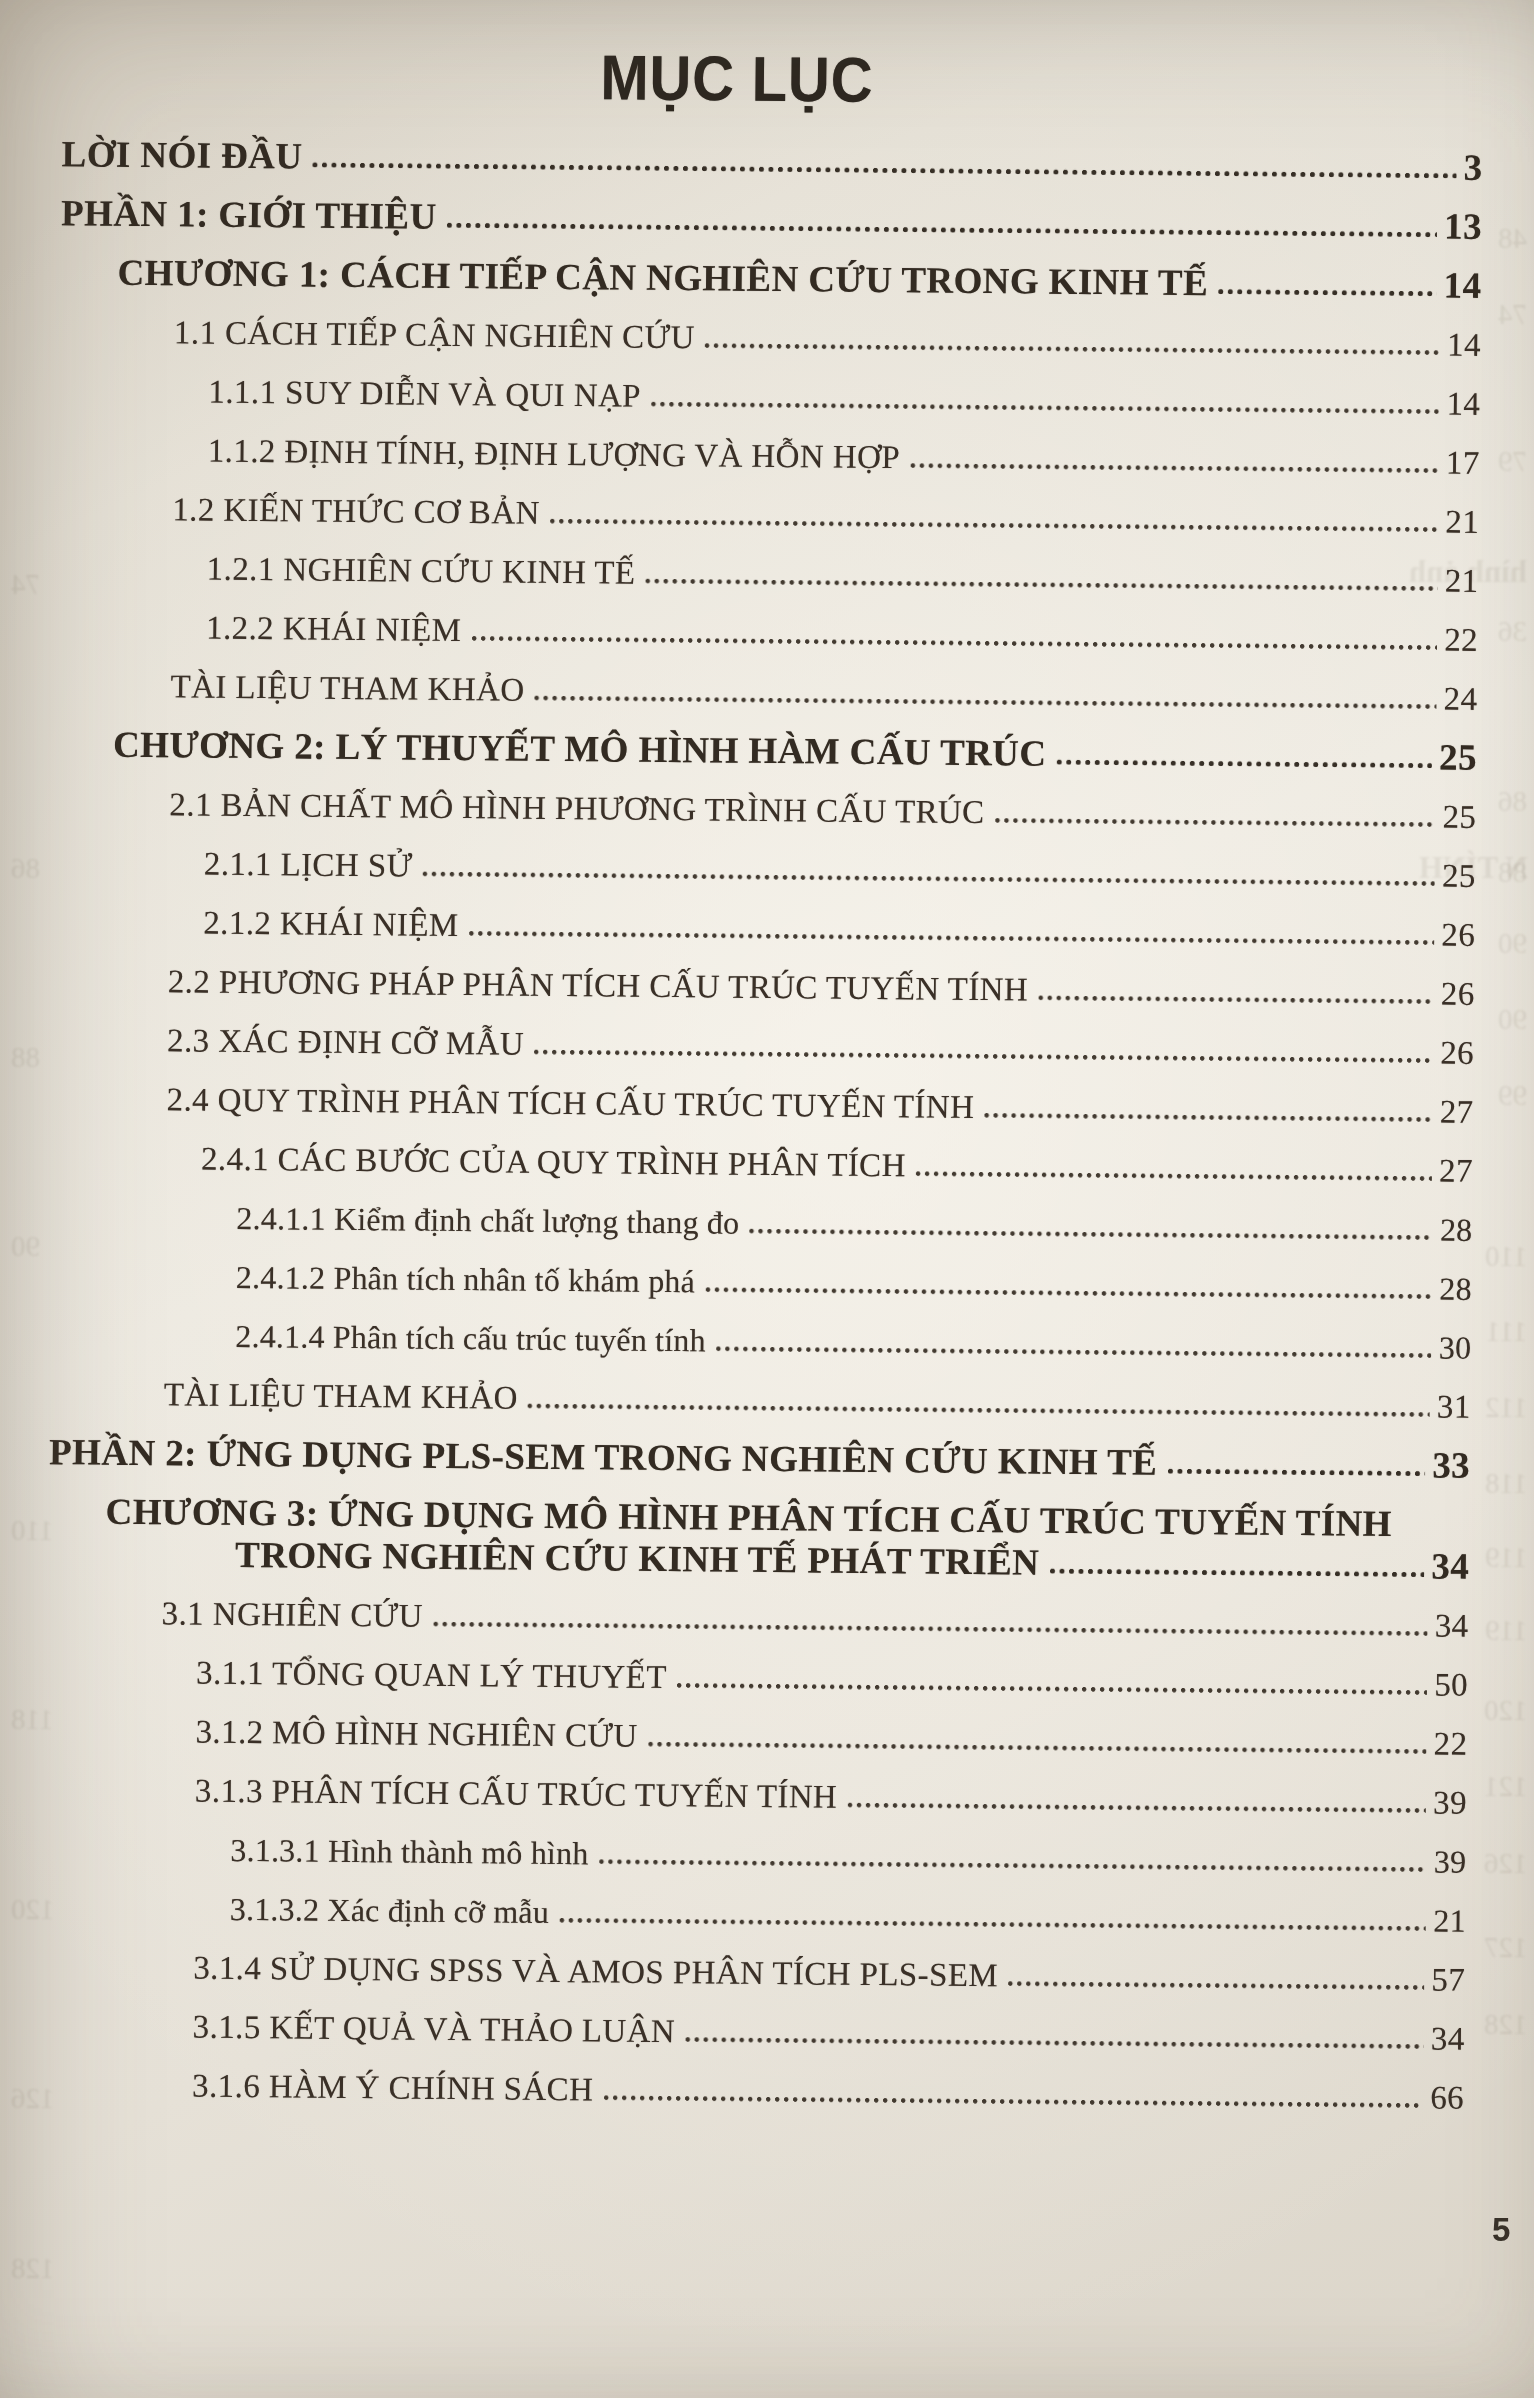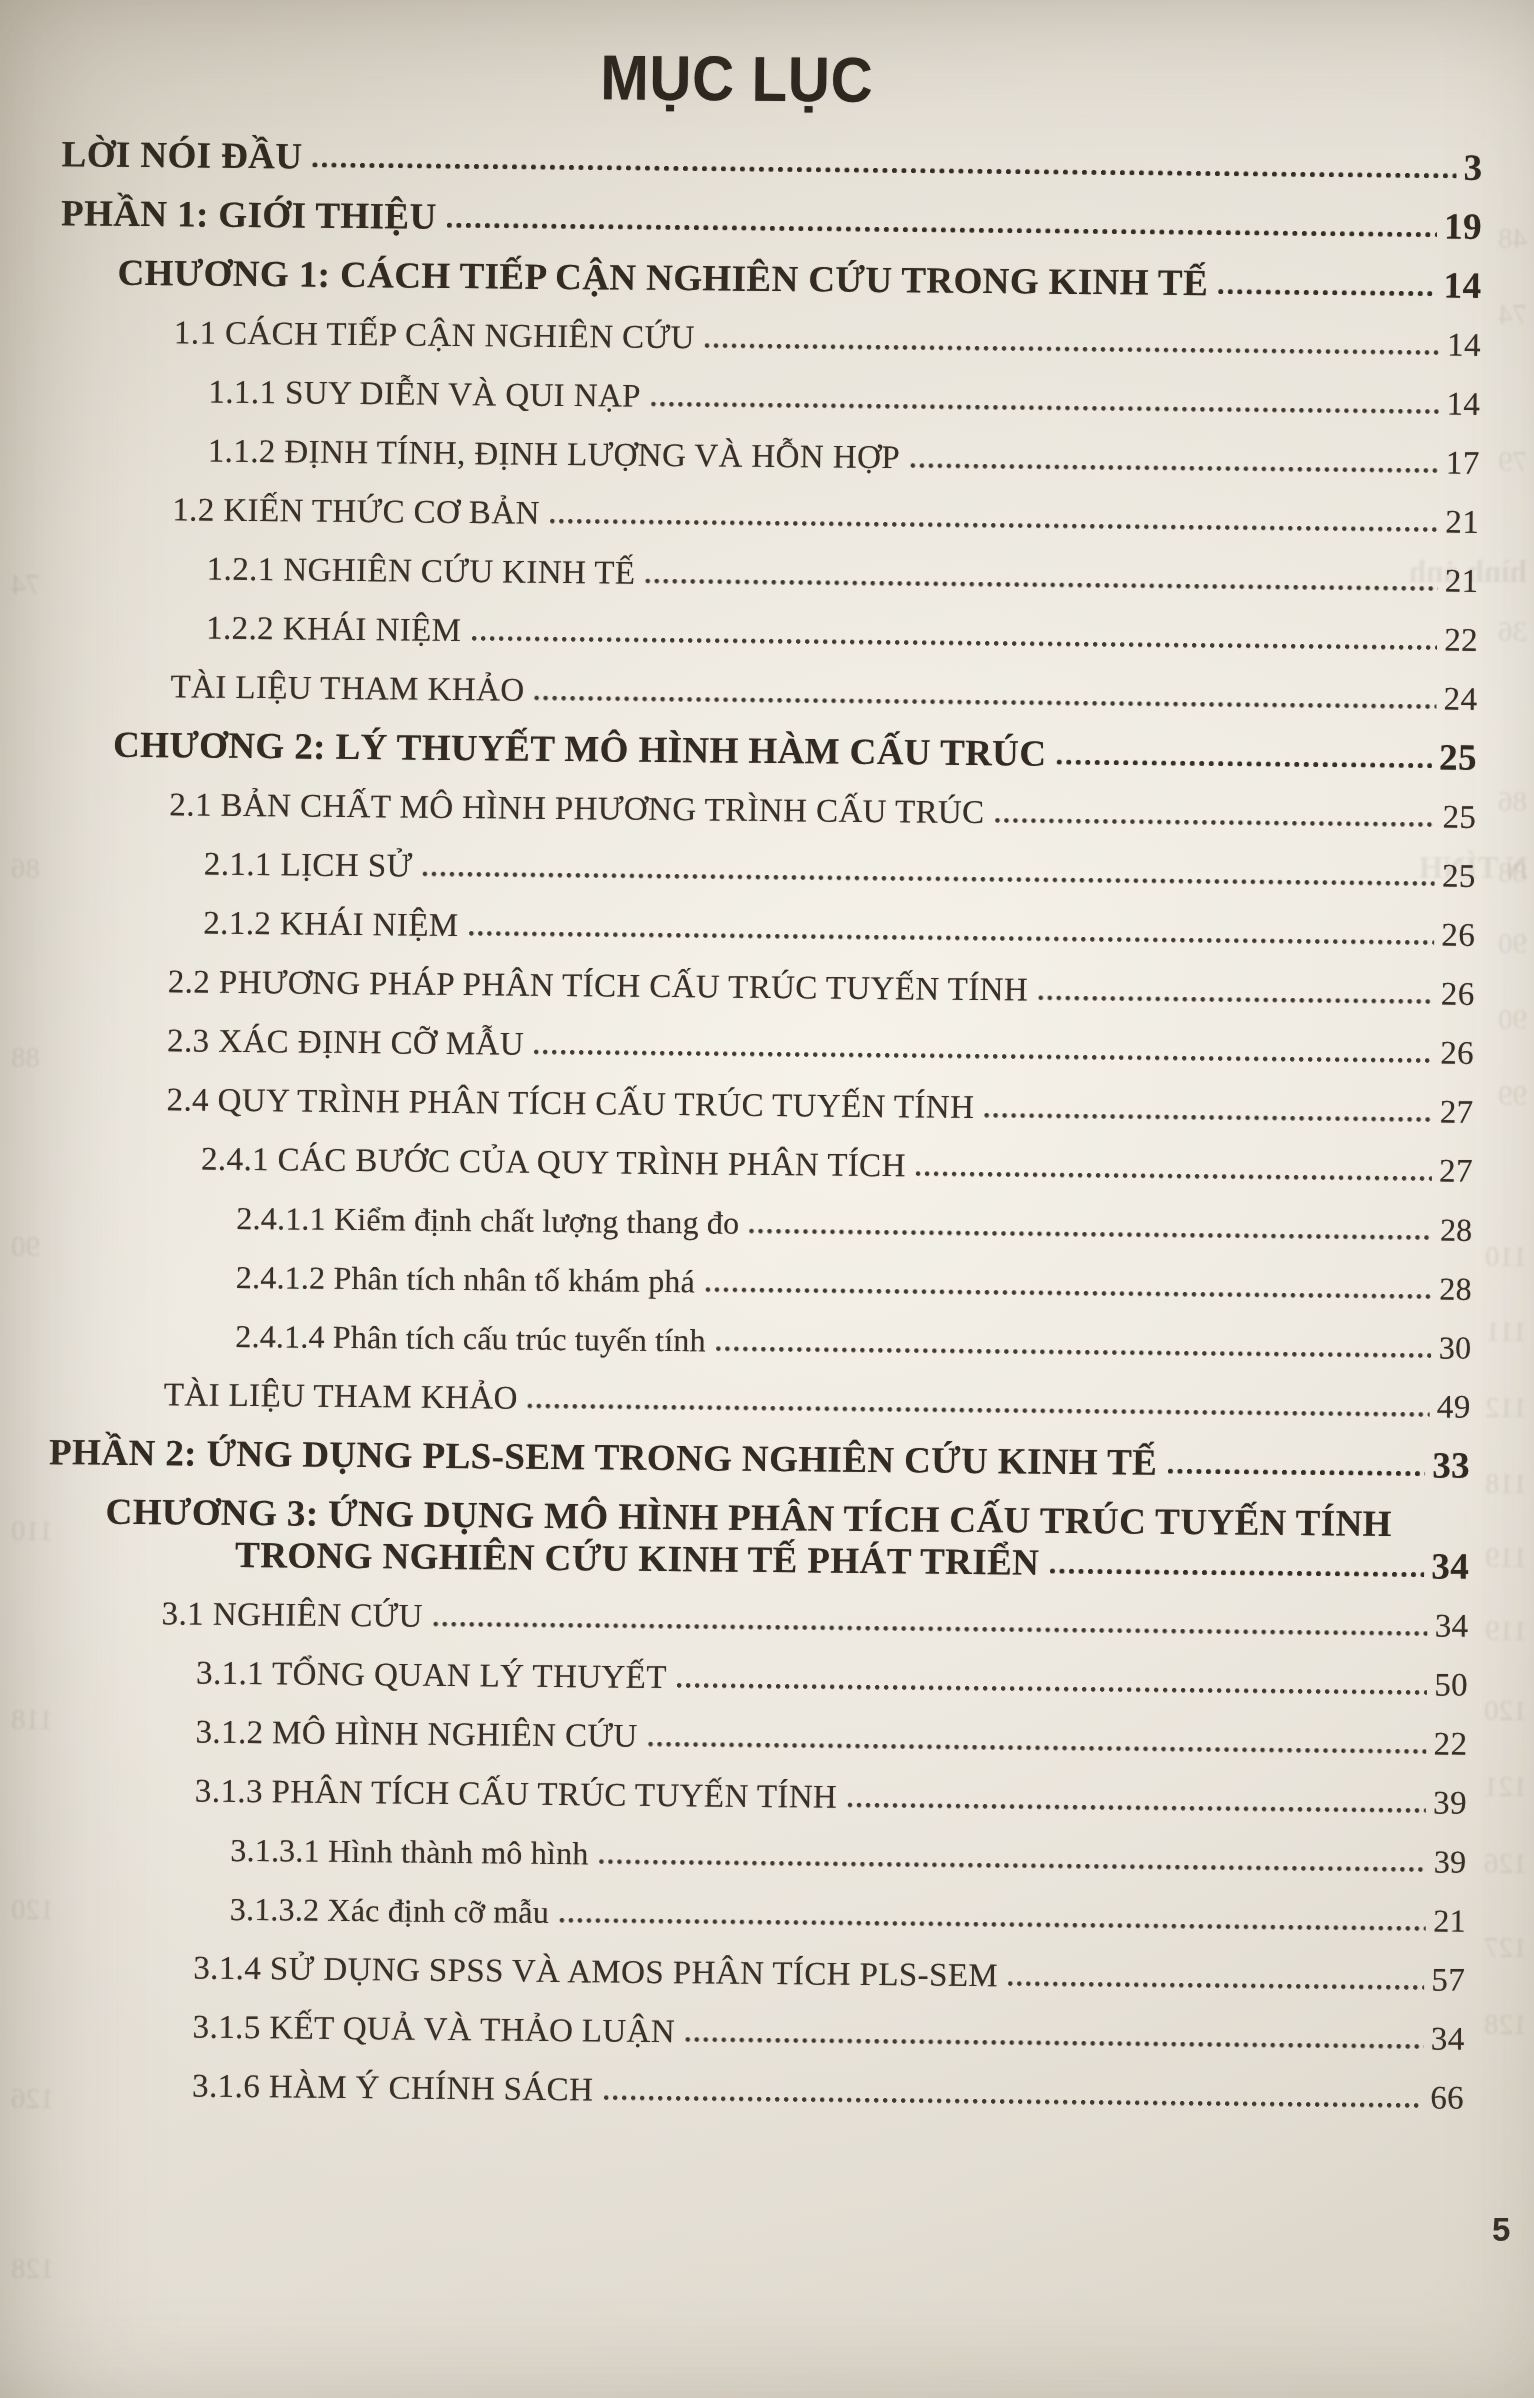--- a/index.html
+++ b/index.html
@@ -130,21 +130,21 @@
     <h1 class="title">MỤC LỤC</h1>
     <div class="toc" id="toc">
         <div class="row l0 b">
           <span class="lbl">LỜI NÓI ĐẦU</span>
           <span class="dots"></span>
           <span class="pg">3</span>
         </div>
         <div class="row l0 b">
           <span class="lbl">PHẦN 1: GIỚI THIỆU</span>
           <span class="dots"></span>
-          <span class="pg">19</span>
+          <span class="pg">13</span>
         </div>
         <div class="row l1 b">
           <span class="lbl">CHƯƠNG 1: CÁCH TIẾP CẬN NGHIÊN CỨU TRONG KINH TẾ</span>
           <span class="dots"></span>
           <span class="pg">14</span>
         </div>
         <div class="row l2">
           <span class="lbl">1.1 CÁCH TIẾP CẬN NGHIÊN CỨU</span>
           <span class="dots"></span>
           <span class="pg">14</span>
@@ -230,21 +230,21 @@
           <span class="pg">28</span>
         </div>
         <div class="row l4">
           <span class="lbl">2.4.1.4 Phân tích cấu trúc tuyến tính</span>
           <span class="dots"></span>
           <span class="pg">30</span>
         </div>
         <div class="row l2">
           <span class="lbl">TÀI LIỆU THAM KHẢO</span>
           <span class="dots"></span>
-          <span class="pg">49</span>
+          <span class="pg">31</span>
         </div>
         <div class="row l0 b">
           <span class="lbl">PHẦN 2: ỨNG DỤNG PLS-SEM TRONG NGHIÊN CỨU KINH TẾ</span>
           <span class="dots"></span>
           <span class="pg">33</span>
         </div>
         <div class="row l1 b wrap1">
           <span class="lbl">CHƯƠNG 3: ỨNG DỤNG MÔ HÌNH PHÂN TÍCH CẤU TRÚC TUYẾN TÍNH</span>
         </div>
         <div class="row l1 b wrapcont">

